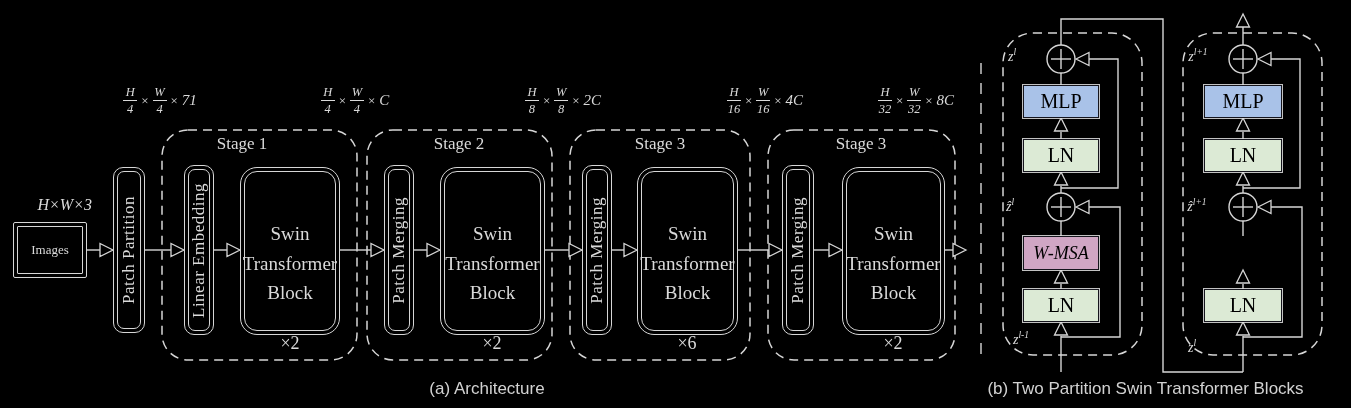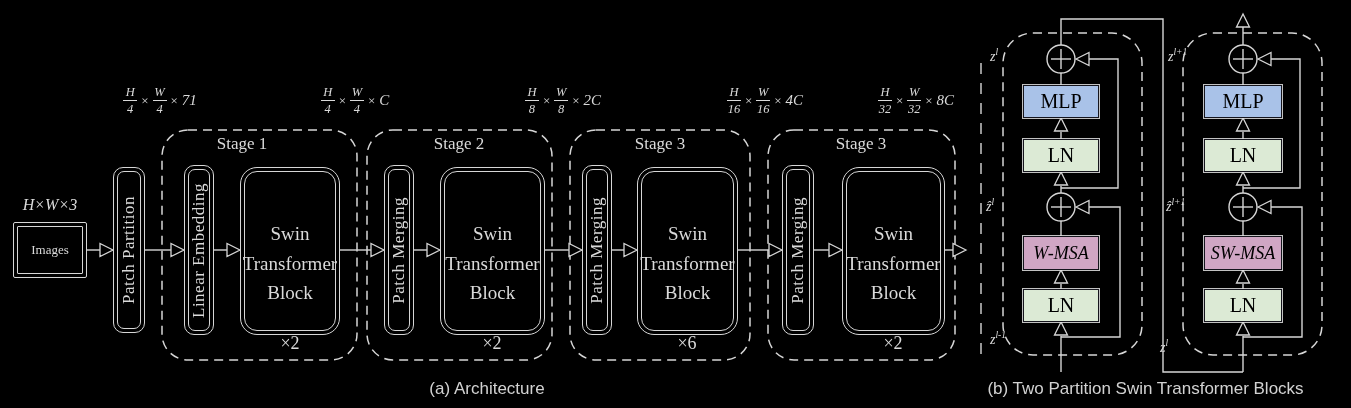--- a/index.html
+++ b/index.html
@@ -30,30 +30,30 @@
   .repeat{position:absolute;top:333px;width:60px;text-align:center;font-size:18px;}
   .caption{position:absolute;top:379px;text-align:center;font-size:17px;
     font-family:"Liberation Sans","DejaVu Sans",sans-serif;color:#d2d2d2;}
   
   .dim-label{position:absolute;top:86px;width:130px;display:flex;align-items:center;
     justify-content:center;gap:4px;font-style:italic;font-size:15px;}
   .frac{display:inline-flex;flex-direction:column;align-items:center;line-height:1;font-size:12.5px;}
   .fbar{width:14px;border-top:1.2px solid var(--txt);margin:1.5px 0;}
   .tms{font-style:normal;font-size:13px;}
   .mult{font-size:15px;}
-  .input-dim{position:absolute;left:8px;top:196px;width:84px;text-align:center;
+  .input-dim{position:absolute;left:8px;top:196px;width:84px;text-align:right;
     font-style:italic;font-size:16px;}
   
   .cbox{position:absolute;display:flex;align-items:center;justify-content:center;
     color:#000;border:1px solid #15151d;box-shadow:0 0 0 1px rgba(228,228,228,.85);
     box-sizing:border-box;font-size:20px;}
   .cbox.msa{font-size:18px;}
   .fill-mlp{background:var(--mlp);} .fill-ln{background:var(--ln);} .fill-msa{background:var(--msa);font-style:italic;}
   
-  .mlabel{position:absolute;font-style:italic;font-size:14px;color:var(--txt);text-align:left;line-height:1;}
+  .mlabel{position:absolute;font-style:italic;font-size:14px;color:var(--txt);text-align:center;line-height:1;}
   .mlabel sup{font-size:9.5px;}
 </style>
 </head>
 <body>
 
 <div class="canvas">
 
   <svg id="connector-layer" width="1351" height="408">
       <rect x="162" y="130" width="195" height="230" rx="26" fill="none" stroke="#d6d6d6" stroke-width="1.5" stroke-dasharray="9 6"></rect>
       <rect x="367" y="130" width="185" height="230" rx="26" fill="none" stroke="#d6d6d6" stroke-width="1.5" stroke-dasharray="9 6"></rect>
@@ -287,23 +287,20 @@
   <div class="mlabel" style="left:990px;top:48px;width:44px"><span>z</span><sup>l</sup></div>
   <div class="mlabel" style="left:986px;top:198px;width:48px"><span>ẑ</span><sup>l</sup></div>
   <div class="mlabel" style="left:990px;top:331px;width:62px"><span>z</span><sup>l-1</sup></div>
 
   <div class="cbox fill-mlp" style="left:1204px;top:85px;width:78px;height:33px">
       <span>MLP</span>
     </div>
   <div class="cbox fill-ln" style="left:1204px;top:139px;width:78px;height:33px">
       <span>LN</span>
     </div>
-  <div class="cbox fill-msa msa" style="left:1204px;top:236px;width:78px;height:34px">
-      <span>SW-MSA</span>
-    </div>
   <div class="cbox fill-ln" style="left:1204px;top:289px;width:78px;height:33px">
       <span>LN</span>
     </div>
 
   <div class="mlabel" style="left:1168px;top:48px;width:60px"><span>z</span><sup>l+1</sup></div>
   <div class="mlabel" style="left:1166px;top:198px;width:62px"><span>ẑ</span><sup>l+1</sup></div>
   <div class="mlabel" style="left:1160px;top:339px;width:64px"><span>z</span><sup>l</sup></div>
 
   <div class="caption" style="left:940px;width:411px">(b) Two Partition Swin Transformer Blocks</div>
 

